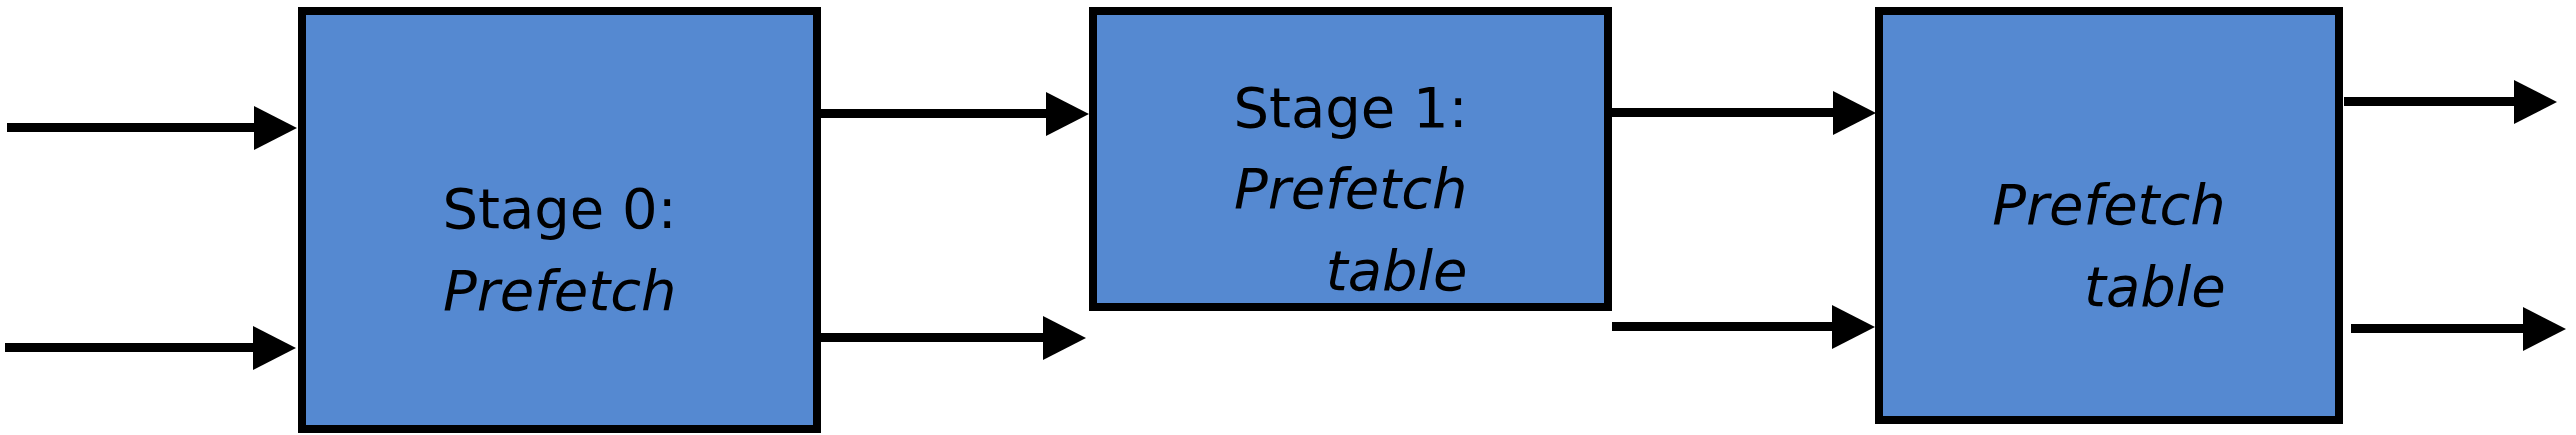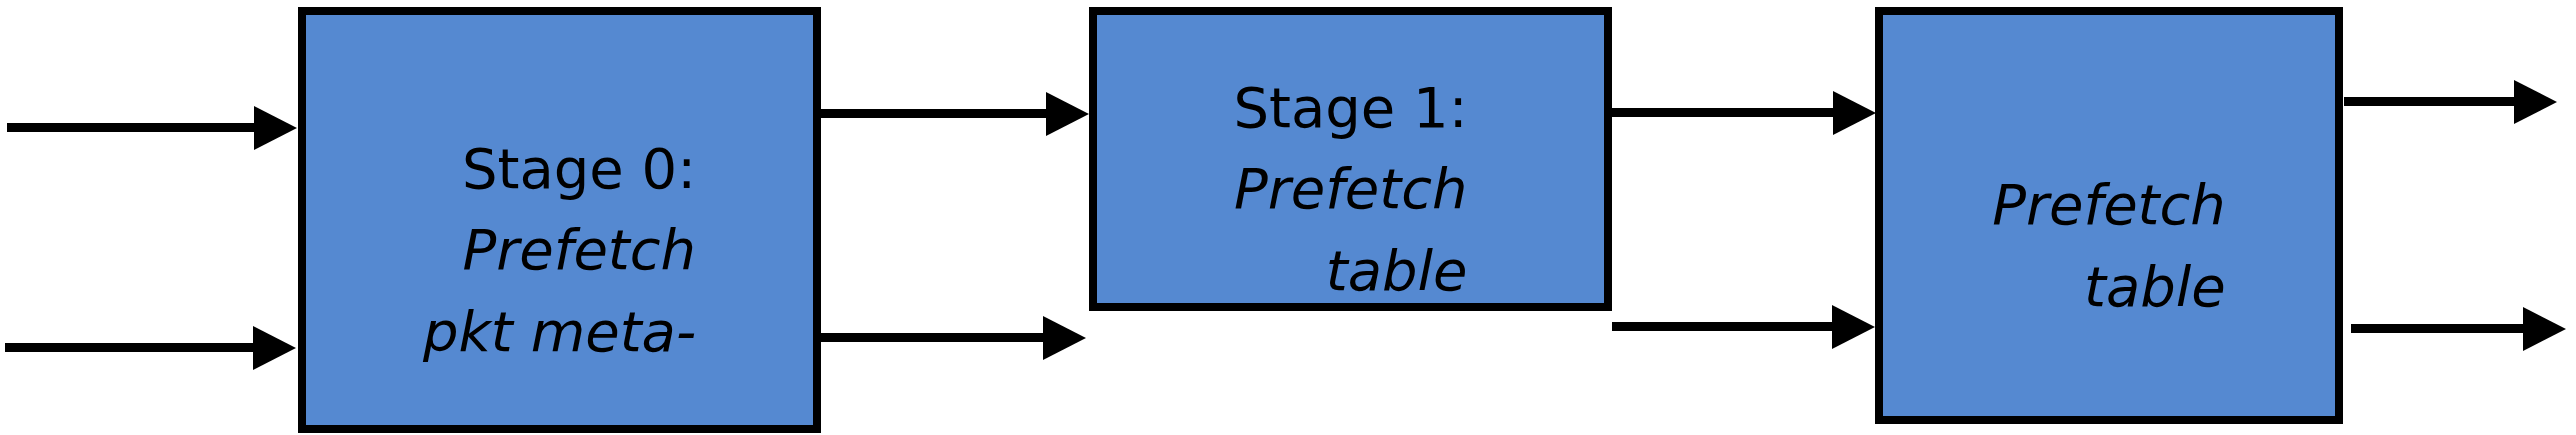--- a/index.html
+++ b/index.html
@@ -73,21 +73,20 @@
     </div>
   <div class="arrow" style="left:4.5px;   top:325px; width:291px;">
       <div class="shaft"></div>
       <div class="head"></div>
     </div>
 
   <div class="stage-box" style="left:298px; top:7.2px; width:523px; height:426px;">
     <div class="box-text">
       <div class="box-title">Stage 0:</div>
       <div class="box-sub">Prefetch</div>
-      <div class="box-sub">pkt meta-</div>
     </div>
   </div>
 
   <div class="arrow" style="left:821px; top:91px; width:268px;">
       <div class="shaft"></div>
       <div class="head"></div>
     </div>
   <div class="arrow" style="left:821px; top:315px; width:265px;">
       <div class="shaft"></div>
       <div class="head"></div>

